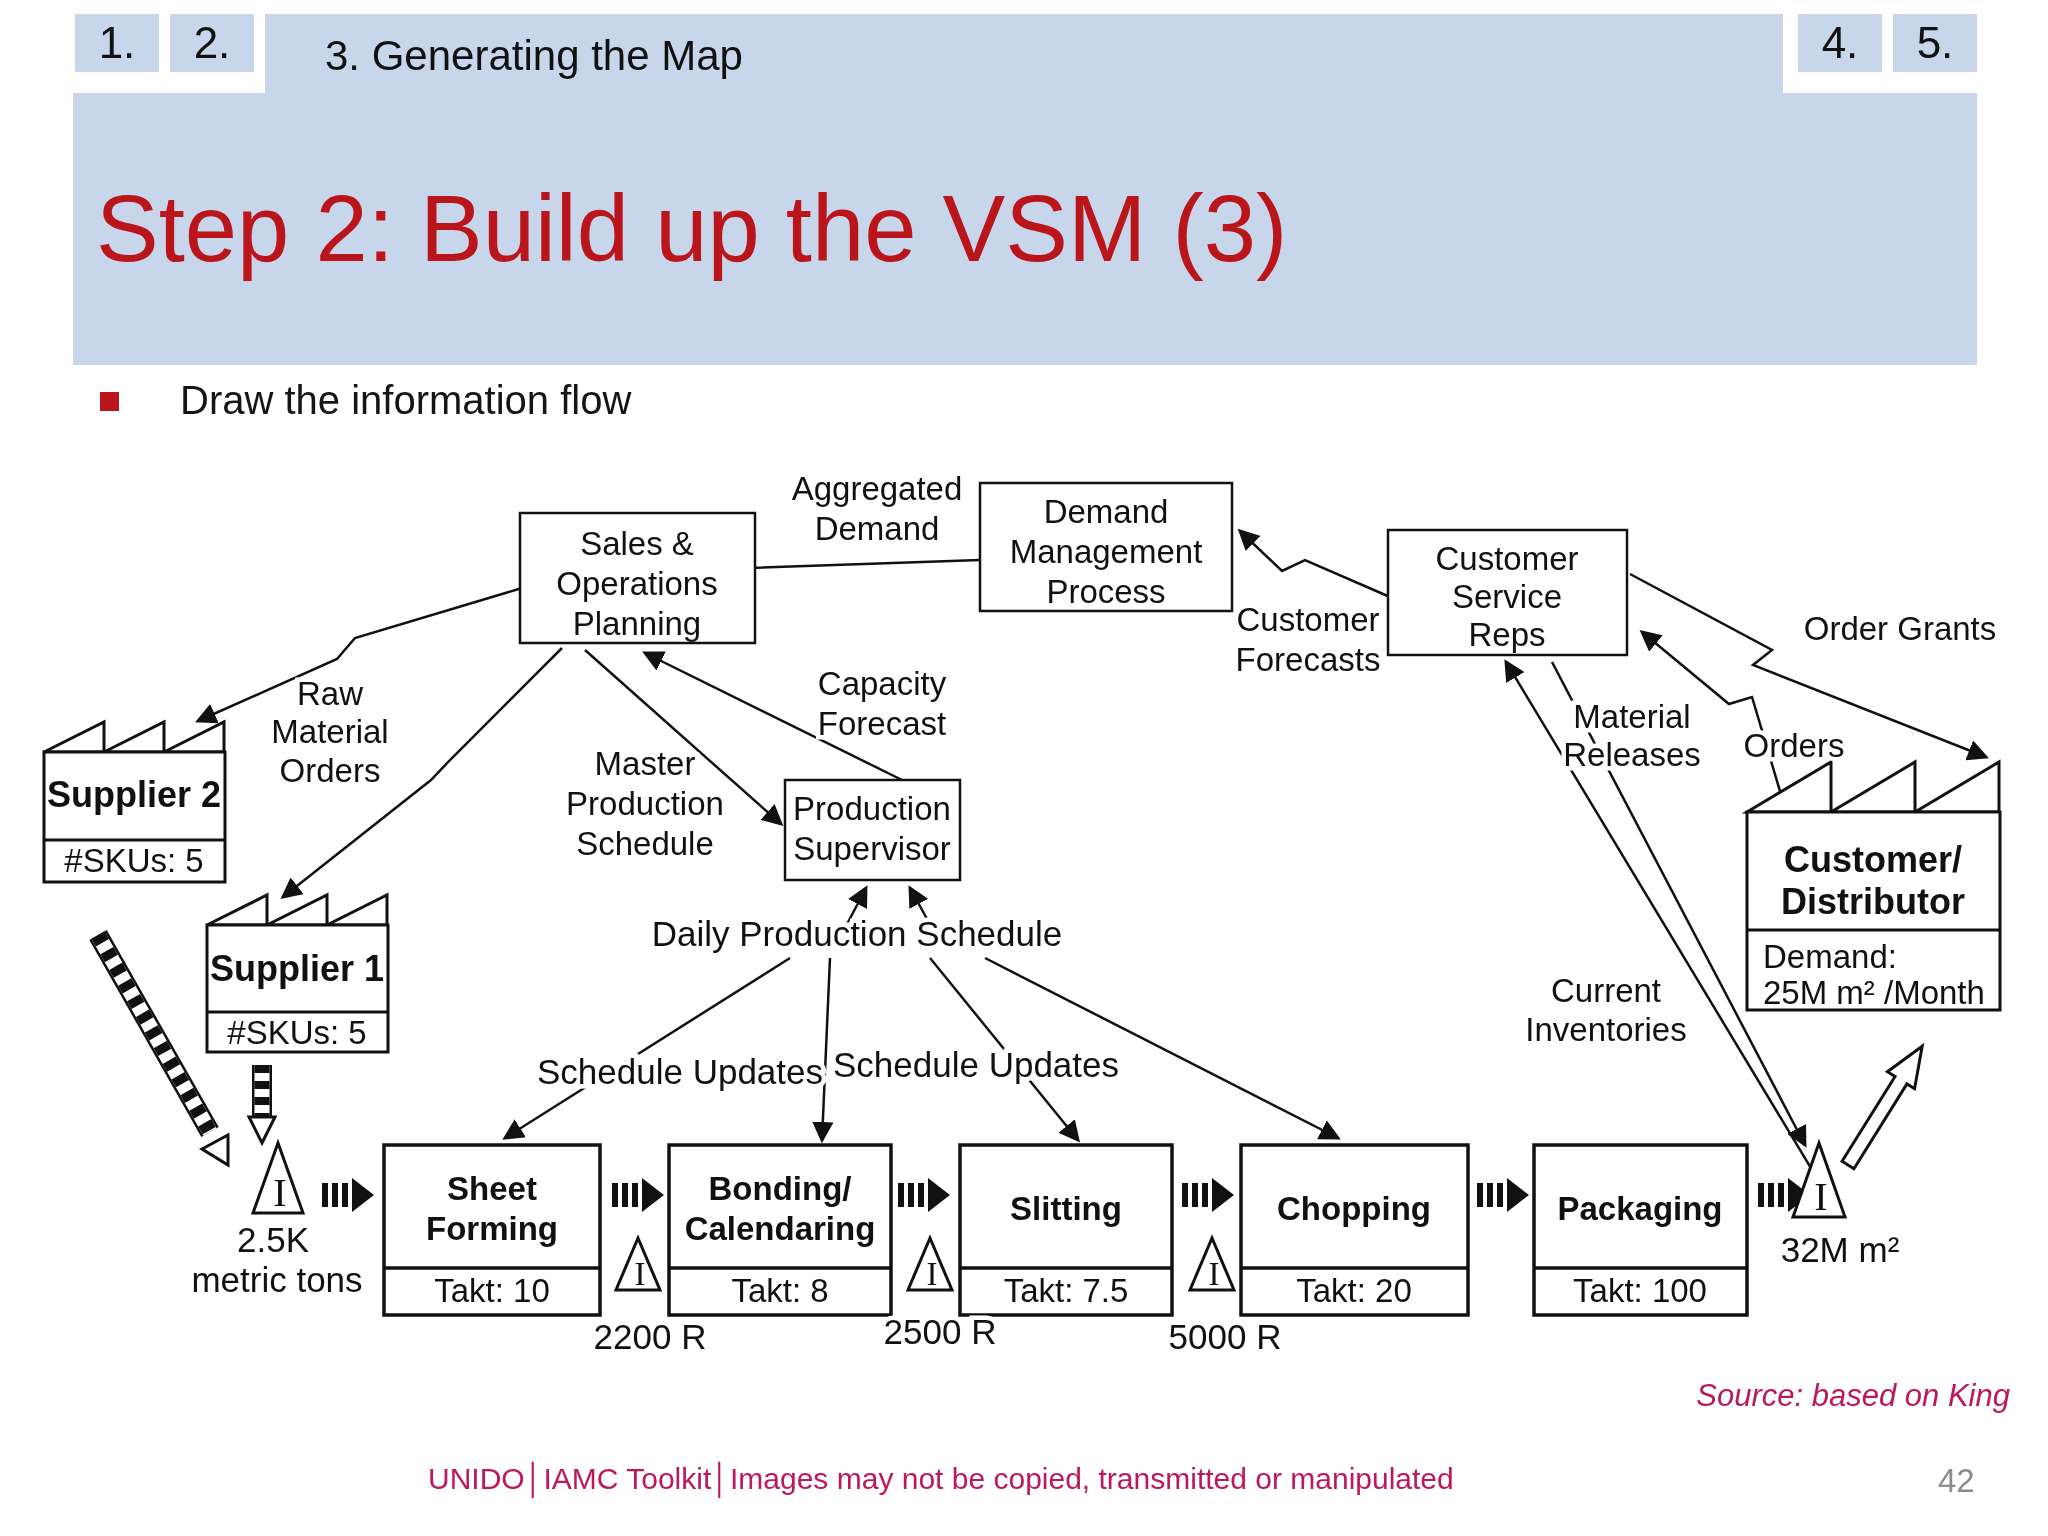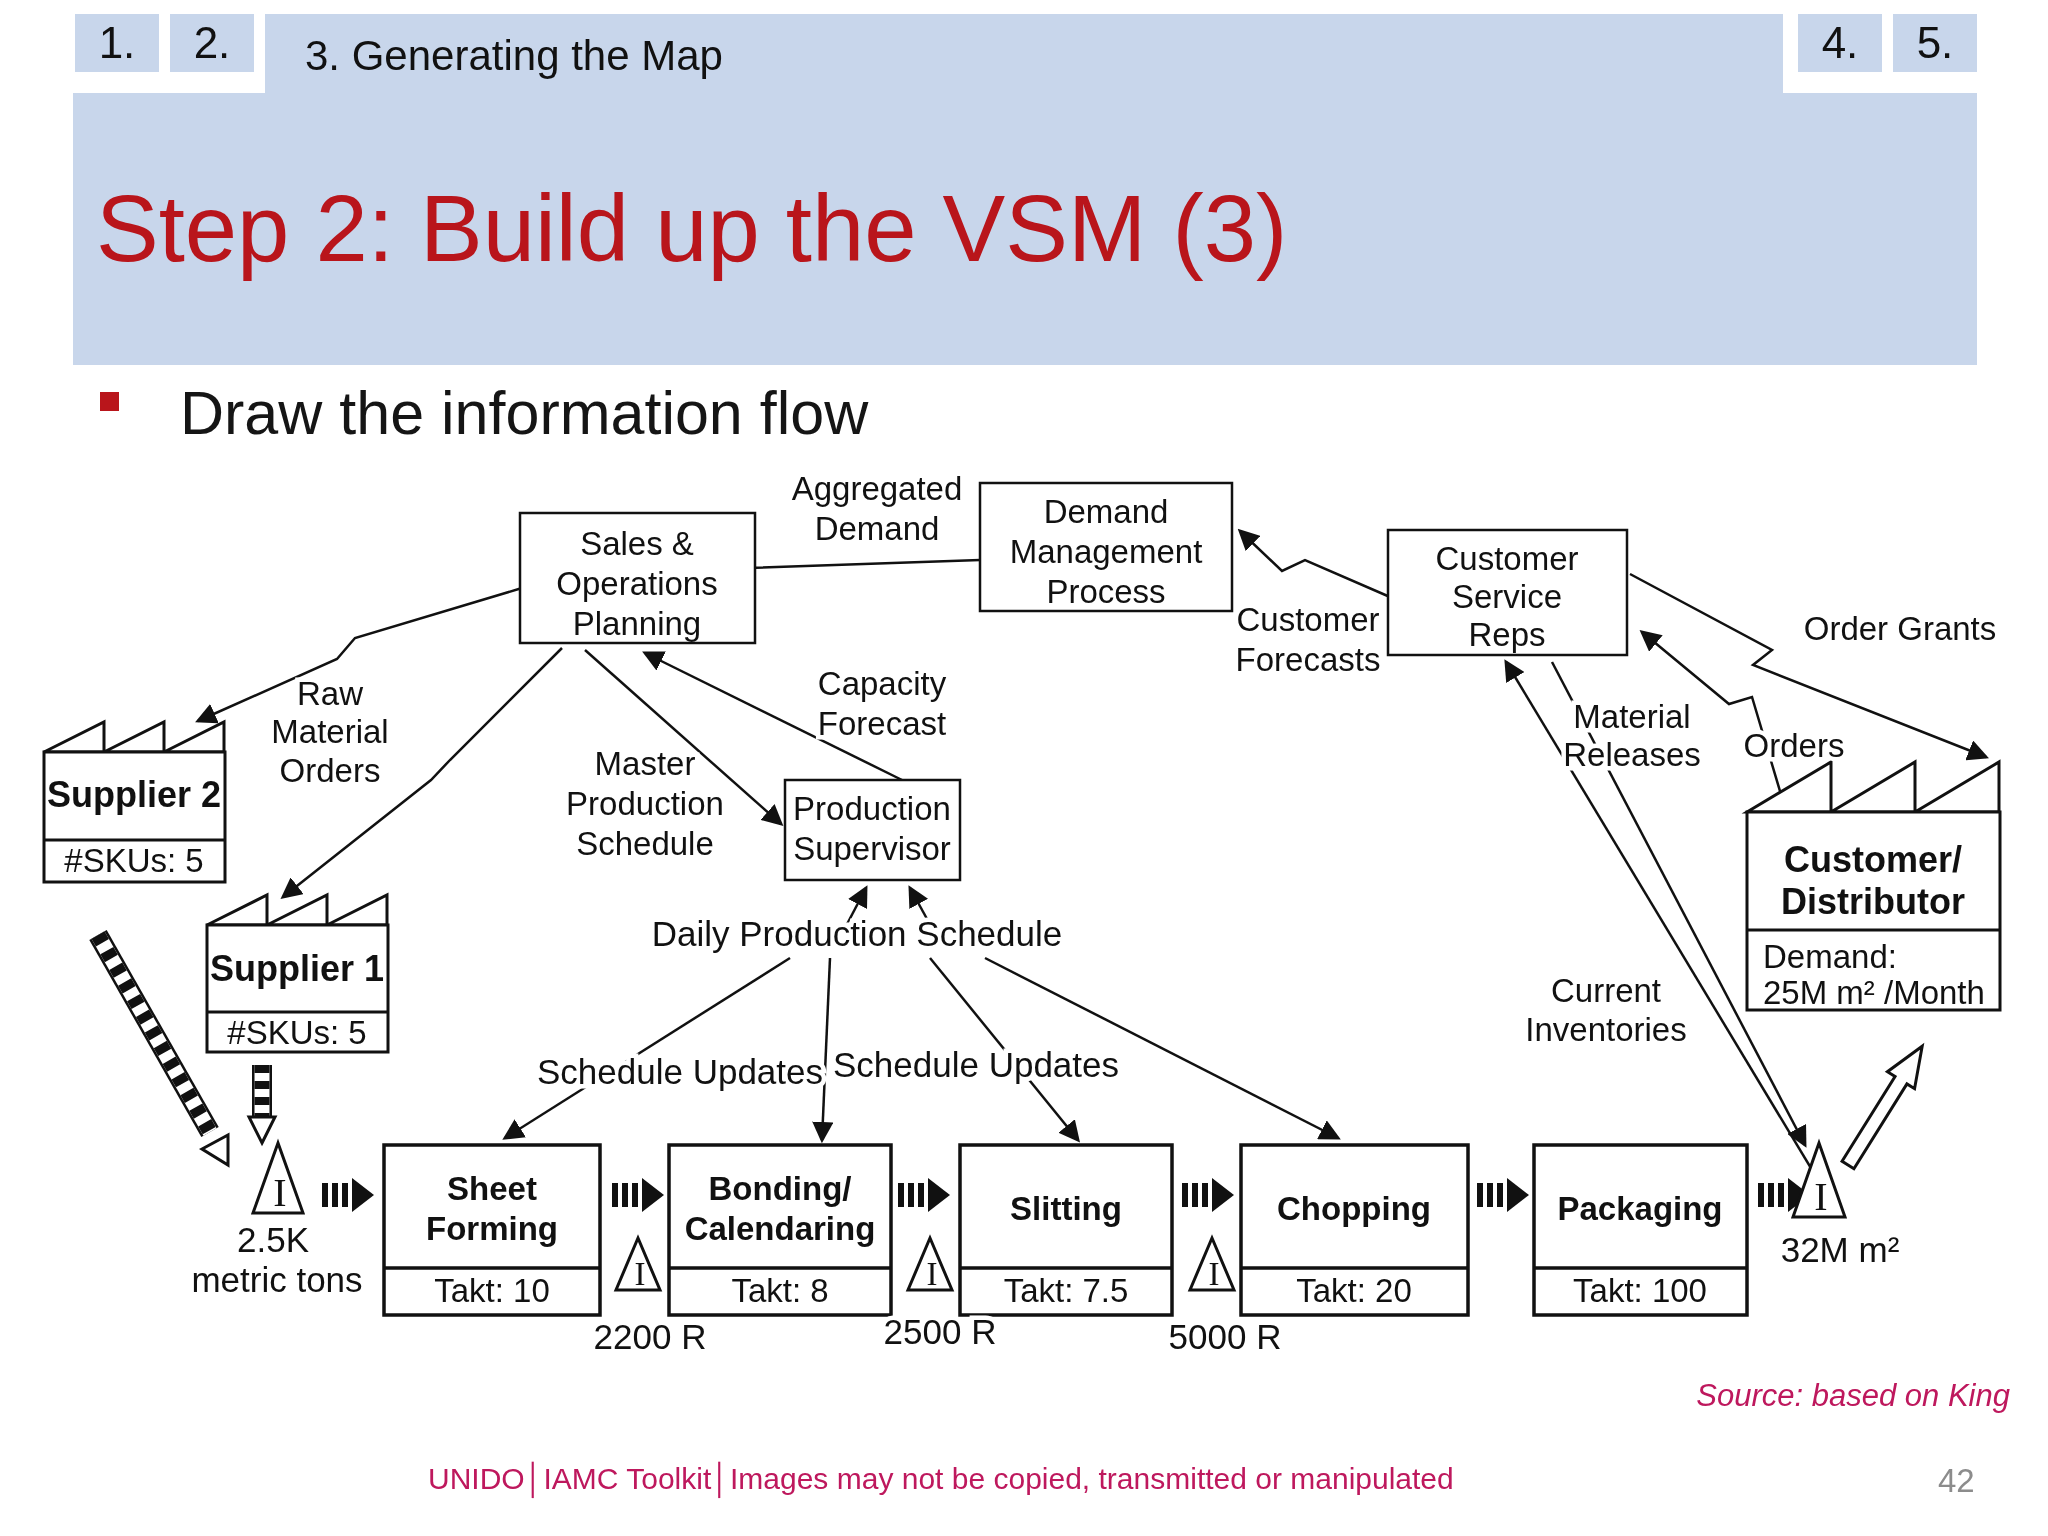--- a/index.html
+++ b/index.html
@@ -8,36 +8,36 @@
     font-family:"Liberation Sans",sans-serif;color:#111;overflow:hidden;
   }
   .tab{
     position:absolute;top:14px;background:#c8d6eb;color:#111;
     display:flex;align-items:center;justify-content:center;
     font-size:44px;
   }
   .tab.small{width:84px;height:58px;}
   .tab.wide{
     left:265px;width:1518px;height:84px;justify-content:flex-start;
-    padding-left:40px;font-size:42px;box-sizing:border-box;
+    padding-left:60px;font-size:42px;box-sizing:border-box;
   }
   .title-band{
     position:absolute;left:73px;top:93px;width:1904px;height:272px;
     background:#c8d6eb;display:flex;align-items:center;
     padding-left:23px;box-sizing:border-box;
   }
   .title-band h1{
     margin:0;font-size:94px;font-weight:normal;color:#b9151b;
     letter-spacing:0px;
   }
   .bullet-square{
     position:absolute;left:100px;top:392px;width:19px;height:19px;background:#b9151b;
   }
   .bullet-text{
-    position:absolute;left:180px;top:378px;font-size:61px;color:#151515;white-space:nowrap;
+    position:absolute;left:180px;top:378px;font-size:40px;color:#151515;white-space:nowrap;
   }
   svg{position:absolute;left:0;top:440px;}
   svg text{font-family:"Liberation Sans",sans-serif;fill:#111;}
   .lbl{font-size:33px;paint-order:stroke;stroke:#ffffff;stroke-width:9px;}
   .lbl2{font-size:35px;paint-order:stroke;stroke:#ffffff;stroke-width:9px;}
   .boxtxt{font-size:33px;}
   .bname{font-size:33px;font-weight:bold;}
   .fname{font-size:36px;font-weight:bold;}
   .inv-i{font-family:"Liberation Serif",serif;font-size:40px;}
   .inv-i-sm{font-family:"Liberation Serif",serif;font-size:33px;}

